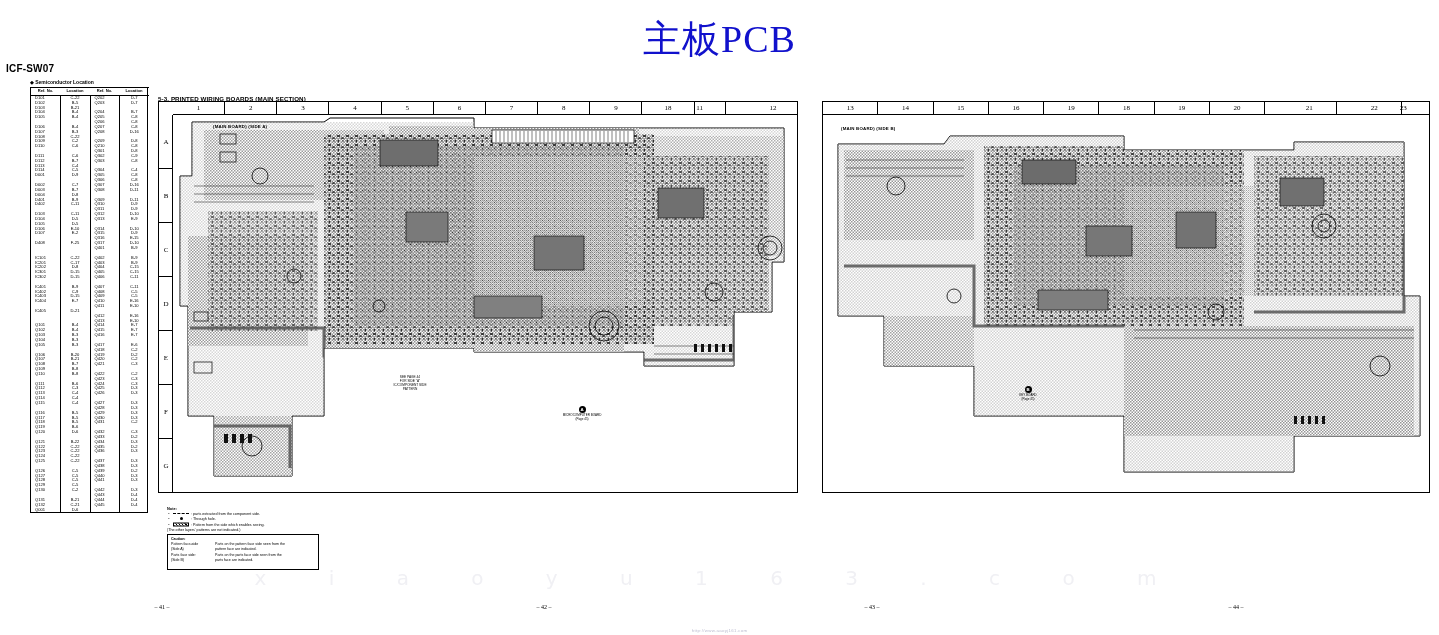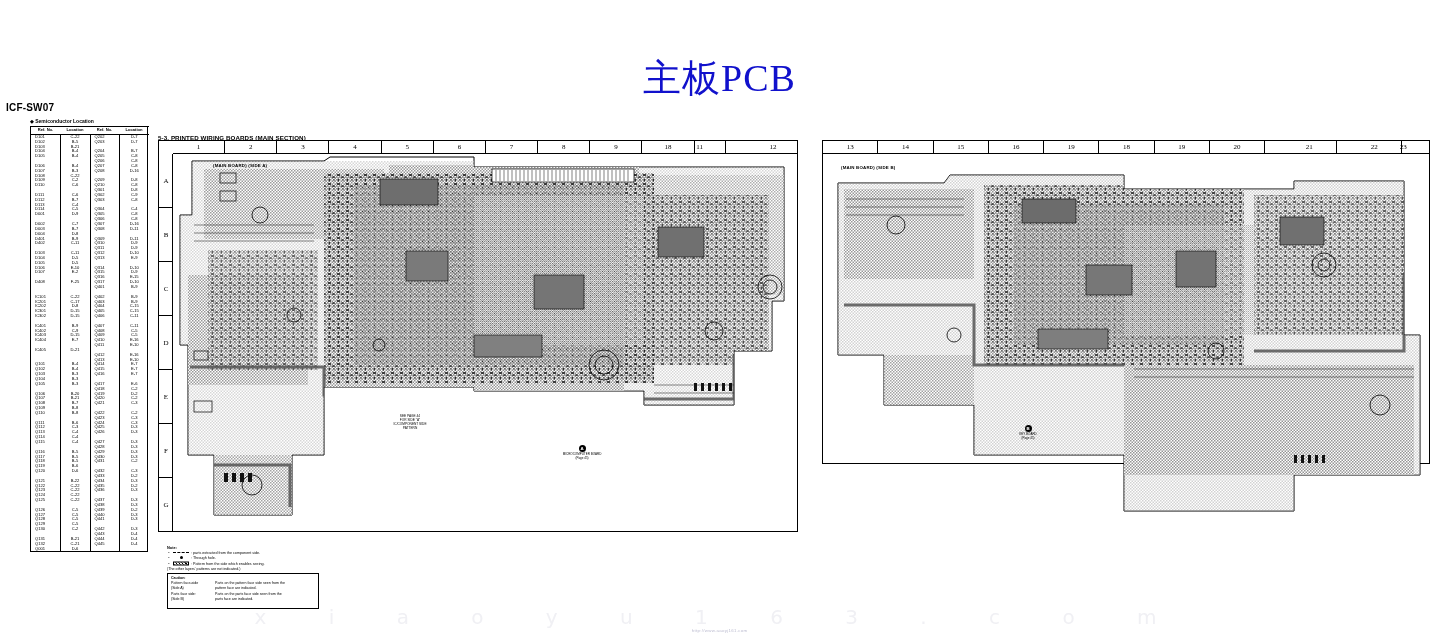--- a/index.html
+++ b/index.html
@@ -5,21 +5,21 @@
   * { box-sizing: border-box; }
   html, body { margin:0; padding:0; }
   body {
     width:1439px; height:635px;
     background:#ffffff;
     font-family:"Liberation Sans", sans-serif;
     position:relative;
     overflow:hidden;
     color:#000;
   }
-  .page { position:absolute; inset:0;margin-top:39px; }
+  .page { position:absolute; inset:0; }
 
   
   #doc-title {
     position:absolute; left:0; right:0; top:14px;
     text-align:center;
     font-family:"Liberation Serif", serif;
     font-size:38px;
     font-weight:400;
     color:#1111cc;
     letter-spacing:1px;
@@ -845,21 +845,21 @@
           <rect x="46" y="36" width="16" height="10"></rect>
           <rect x="20" y="196" width="14" height="9"></rect>
           <rect x="20" y="246" width="18" height="11"></rect>
         </g>
       </svg>
     </div>
 
     <div class="board-caption" style="left:54px; top:22px;">(MAIN BOARD)  (SIDE A)</div>
   </div>
 
-  <div class="grid-frame" id="frame-right" style="left:822px; top:101px; width:608px; height:324px;">
+  <div class="grid-frame" id="frame-right" style="left:822px; top:101px; width:608px; height:392px;">
     <div class="col-header" id="colhdr-right" style="left:0; right:0; top:0;">
         <div class="col-cell" style="left: 0px; width: 55.2727px;">13</div>
         <div class="col-cell" style="left: 55.2727px; width: 55.2727px;">14</div>
         <div class="col-cell" style="left: 110.545px; width: 55.2727px;">15</div>
         <div class="col-cell" style="left: 165.818px; width: 55.2727px;">16</div>
         <div class="col-cell" style="left: 221.091px; width: 55.2727px;">19</div>
         <div class="col-cell" style="left: 276.364px; width: 55.2727px;">18</div>
         <div class="col-cell" style="left: 331.636px; width: 55.2727px;">19</div>
         <div class="col-cell" style="left: 386.909px; width: 55.2727px;">20</div>
         <div class="col-cell" style="left: 459px; width: 55.2727px;">21</div>

